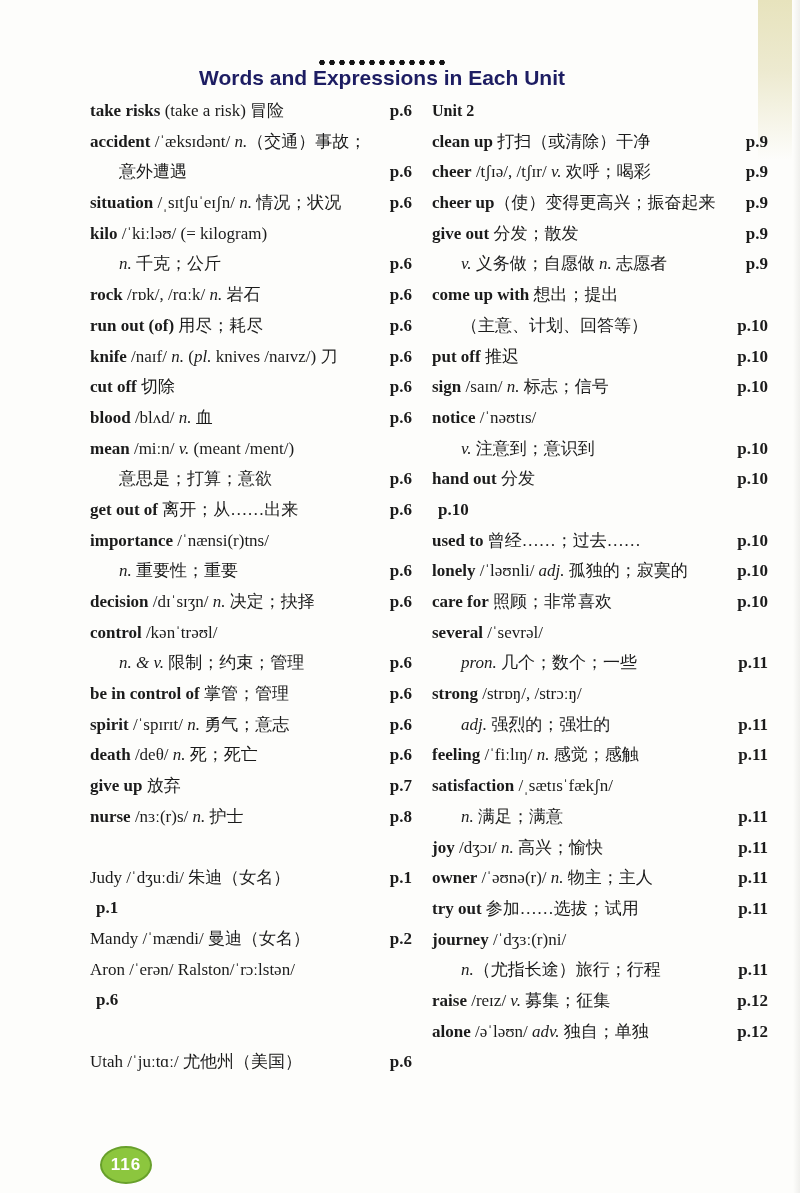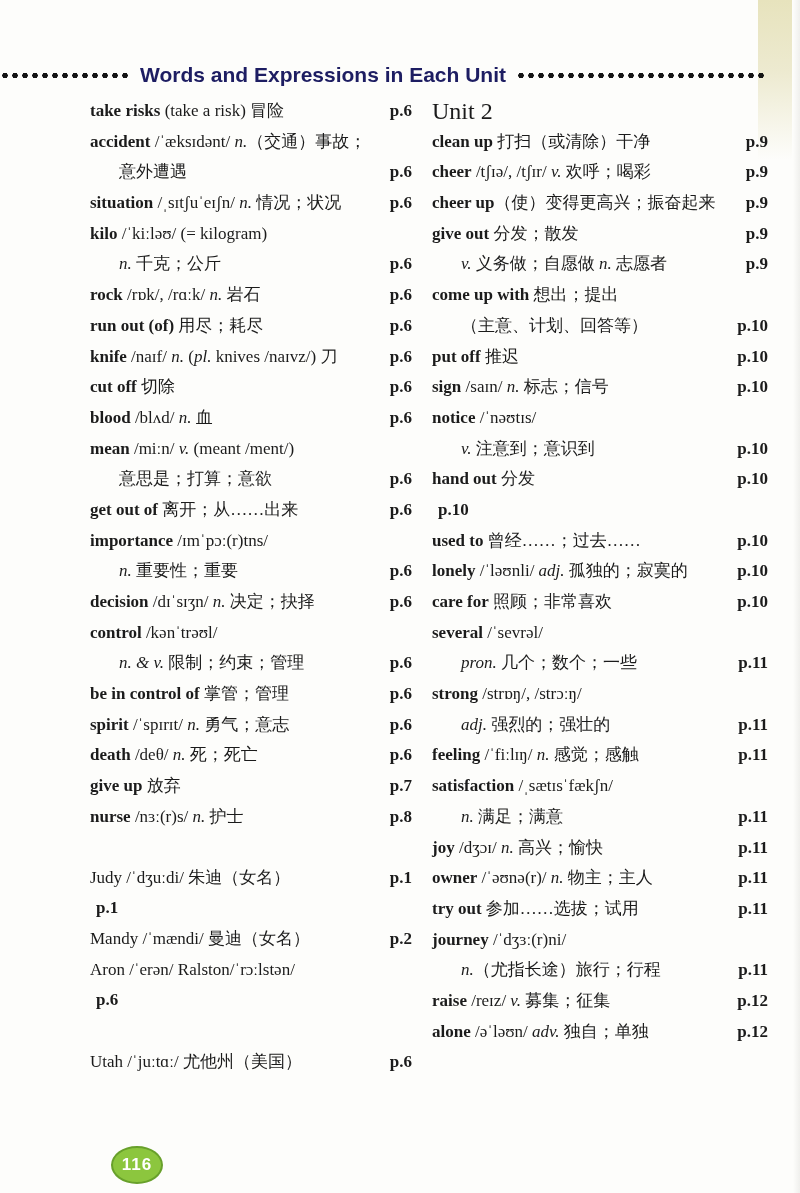--- a/index.html
+++ b/index.html
@@ -10,43 +10,43 @@
     color:#1b1b1b;overflow:hidden;
   }
   
   #corner-band{position:absolute;right:8px;top:0;width:34px;height:160px;
     background:linear-gradient(to bottom,#e7e3bd 0%,#edead0 45%,rgba(239,236,214,0) 100%);}
   #right-edge{position:absolute;right:0;top:0;width:7px;height:100%;
     background:linear-gradient(to left,rgba(120,120,110,0.10),rgba(120,120,110,0));}
 
   
   #header{position:absolute;top:59px;left:0;width:764px;height:32px;
-    display:flex;align-items:center;}
+    display:flex;align-items:center;flex-direction:column;}
   .dots{height:7px;background-image:radial-gradient(circle,#141414 2.5px,rgba(0,0,0,0) 3px);
     background-size:10px 7px;background-repeat:repeat-x;background-position:left center;}
   #dots-left{width:130px;}
   #dots-right{flex:1;}
   #page-title{font-family:"Liberation Sans","DejaVu Sans",sans-serif;font-weight:bold;
     font-size:21px;margin:0 10px;white-space:nowrap;}
 
   
   #main{position:absolute;top:96px;left:72px;display:flex;margin-left:18px;}
   #left-col{width:322px;}
   #right-col{width:336px;margin-left:20px;}
   .row{display:flex;justify-content:space-between;align-items:baseline;
     height:30.7px;line-height:30.7px;white-space:nowrap;font-size:17px;}
   .row .txt{flex:0 1 auto;overflow:visible;}
   .row.indent .txt{padding-left:29px;}
   .hw{font-weight:bold;}
   .pos{font-style:italic;}
   .pg{font-weight:bold;margin-left:6px;flex:0 0 auto;}
-  .row.heading{font-size:24px;font-weight:normal;}
+  .row.heading{font-size:16px;font-weight:bold;}
 
   
-  #page-badge{position:absolute;left:111px;top:1146px;width:48px;height:34px;
+  #page-badge{position:absolute;left:100px;top:1146px;width:48px;height:34px;
     border-radius:50%;display:flex;align-items:center;justify-content:center;
     font-family:"Liberation Sans","DejaVu Sans",sans-serif;font-weight:bold;
     font-size:17px;letter-spacing:1px;}
 </style>
 </head>
 <body>
 
 <div id="corner-band"></div>
 <div id="right-edge"></div>
 
@@ -108,21 +108,21 @@
       </div>
       <div class="row indent">
         <span class="txt"><span>意思是；打算；意欲</span></span>
         <span class="pg">p.6</span>
       </div>
       <div class="row">
         <span class="txt"><span class="hw">get out of</span><span> 离开；从……出来</span></span>
         <span class="pg">p.6</span>
       </div>
       <div class="row">
-        <span class="txt"><span class="hw">importance</span><span> /ɪmˈpɔː(r)tns/</span></span>
+        <span class="txt"><span class="hw">importance</span><span> /ˈnænsi(r)tns/</span></span>
         <span class="pg"></span>
       </div>
       <div class="row indent">
         <span class="txt"><span class="pos">n.</span><span> 重要性；重要</span></span>
         <span class="pg">p.6</span>
       </div>
       <div class="row">
         <span class="txt"><span class="hw">decision</span><span> /dɪˈsɪʒn/ </span><span class="pos">n.</span><span> 决定；抉择</span></span>
         <span class="pg">p.6</span>
       </div>

